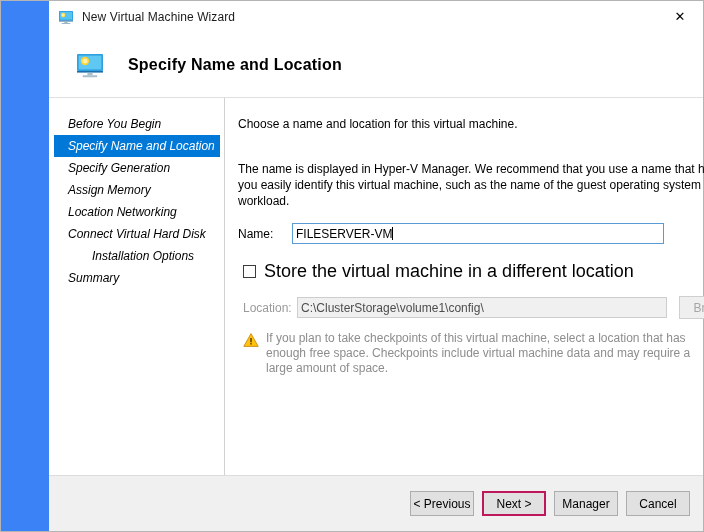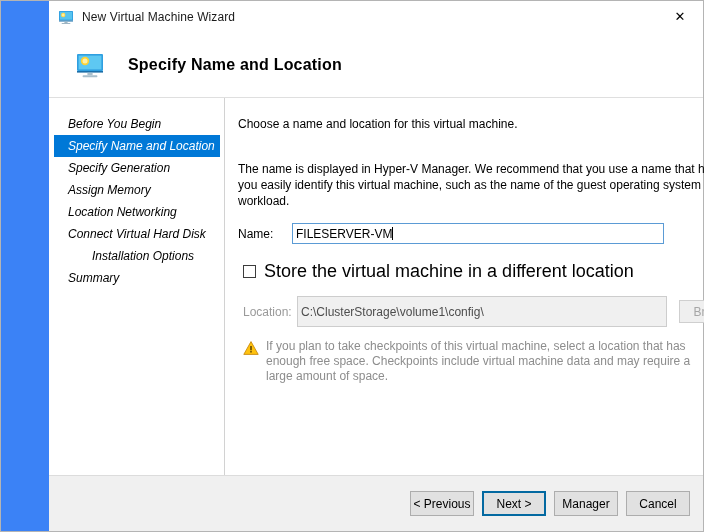--- a/index.html
+++ b/index.html
@@ -214,21 +214,21 @@
     white-space: nowrap;
   }
 
   .location-row {
     display: flex;
     align-items: center;
     margin-bottom: 12px;
     margin-left: 5px;
   }
   .loc-input {
-    height: 31px;
+    height: 21px;
     box-sizing: border-box;
     border: 1px solid #cdcdcd;
     background: #f0f0f0;
     padding: 0 3px;
     display: flex;
     align-items: center;
     width: 370px;
   }
   .loc-input .val {
     font-size: 12px;
@@ -292,21 +292,21 @@
     font-size: 12px;
     color: #000000;
     display: flex;
     align-items: center;
     justify-content: center;
     margin-left: 8px;
     cursor: default;
     position: relative;
   }
   .btn.focused {
-    border: 2px solid #0369a1;
+    border: 2px solid #be185d;
     background: #e1e1e1;
   }
 </style>
 </head>
 <body>
 
 <div class="window">
 
   <div class="titlebar">
     <div class="titlebar-icon">

